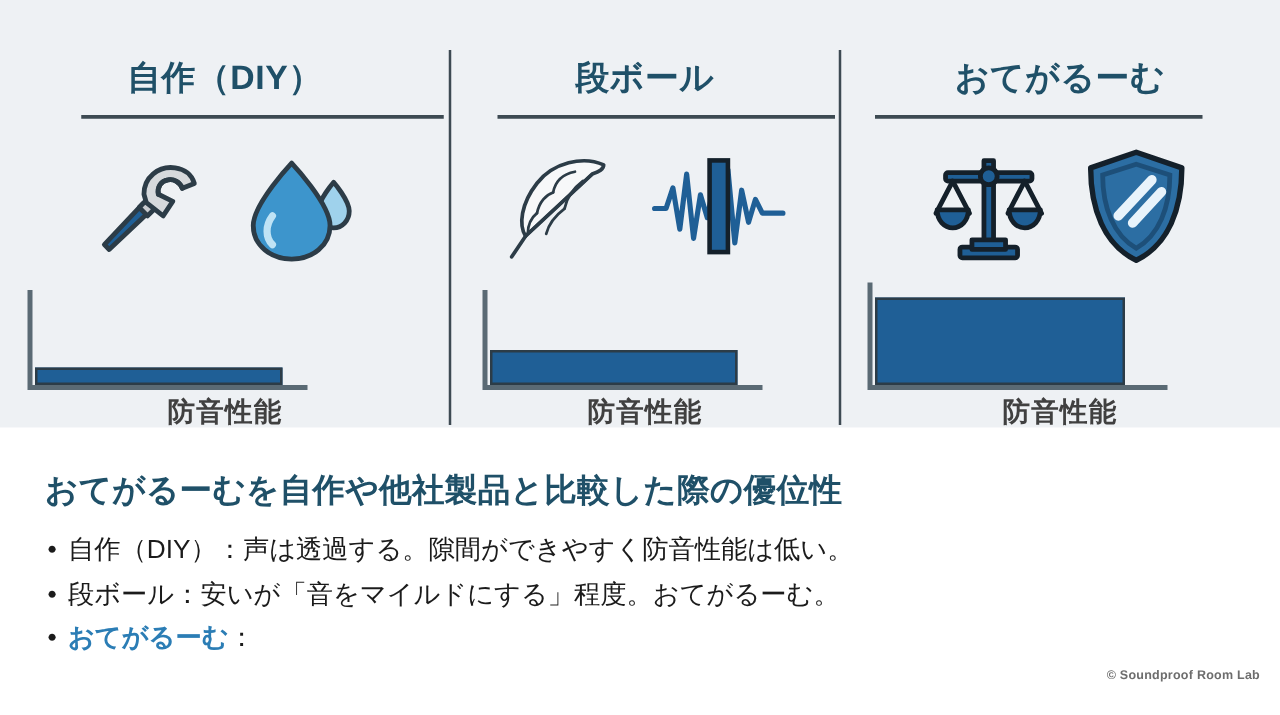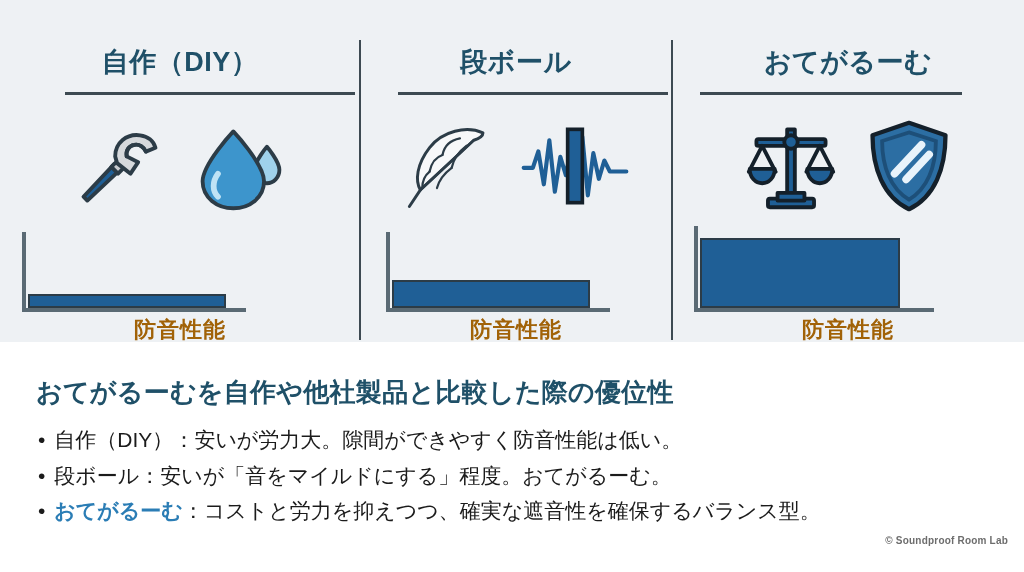--- a/index.html
+++ b/index.html
@@ -48,21 +48,21 @@
   }
 
   
   .chart{position:absolute;top:232px;left:0;right:0;height:80px;}
   .axis-v{position:absolute;width:4px;background:#5a6a74;}
   .axis-h{position:absolute;height:4px;background:#5a6a74;}
   .bar{position:absolute;bottom:4px;background:#1f5f96;border:2px solid #2c3c47;box-sizing:border-box;}
 
   .chart-label{
     position:absolute;top:315px;left:0;right:0;text-align:center;
-    font-size:22px;font-weight:bold;color:#a16207;letter-spacing:1px;
+    font-size:22px;font-weight:bold;color:#404040;letter-spacing:1px;
   }
 
   
   .summary{
     position:absolute;left:0;top:342px;width:1024px;height:212px;
     background:#ffffff;
   }
   .summary-title{
     position:absolute;left:36px;top:33px;
     font-size:26px;font-weight:bold;color:#1f5068;letter-spacing:.3px;
@@ -222,35 +222,34 @@
 
   <div class="summary">
     <div class="summary-title">おてがるーむを自作や他社製品と比較した際の優位性</div>
 
     <div class="bullets">
 
       <div class="bullet">
         <span class="bullet-dot">•</span>
         <span class="bullet-lead">自作（DIY）</span>
         <span>：</span>
-        <span>安いが労力大。隙間ができやすく防音性能は低い。</span>
+        <span>声は透過する。隙間ができやすく防音性能は低い。</span>
       </div>
 
       <div class="bullet">
         <span class="bullet-dot">•</span>
         <span class="bullet-lead">段ボール</span>
         <span>：</span>
         <span>安いが「音をマイルドにする」程度。おてがるーむ。</span>
       </div>
 
       <div class="bullet">
         <span class="bullet-dot">•</span>
         <span class="bullet-lead accent">おてがるーむ</span>
         <span>：</span>
-        <span>コストと労力を抑えつつ、確実な遮音性を確保するバランス型。</span>
       </div>
 
     </div>
 
     <div class="footer-credit">© Soundproof Room Lab</div>
   </div>
 
 </div>
 
 </body></html>

